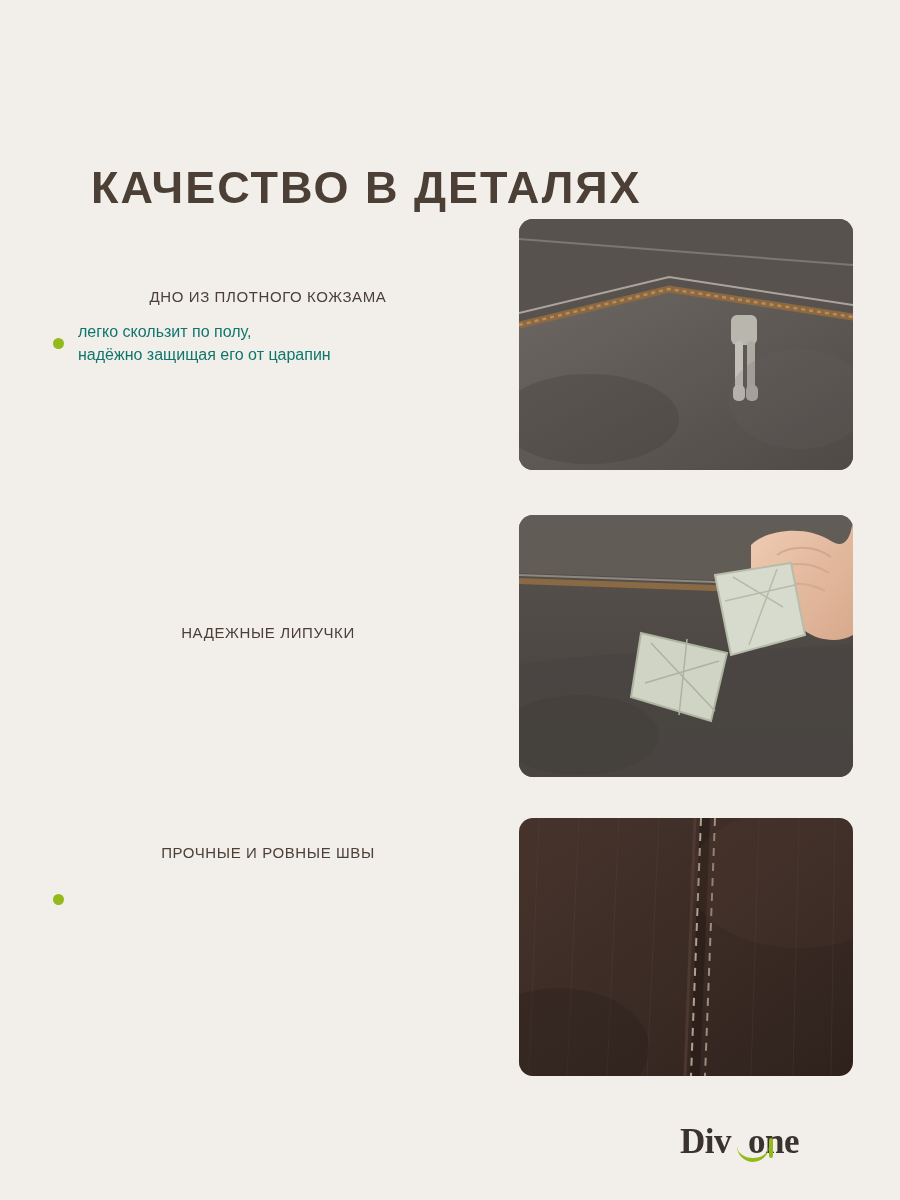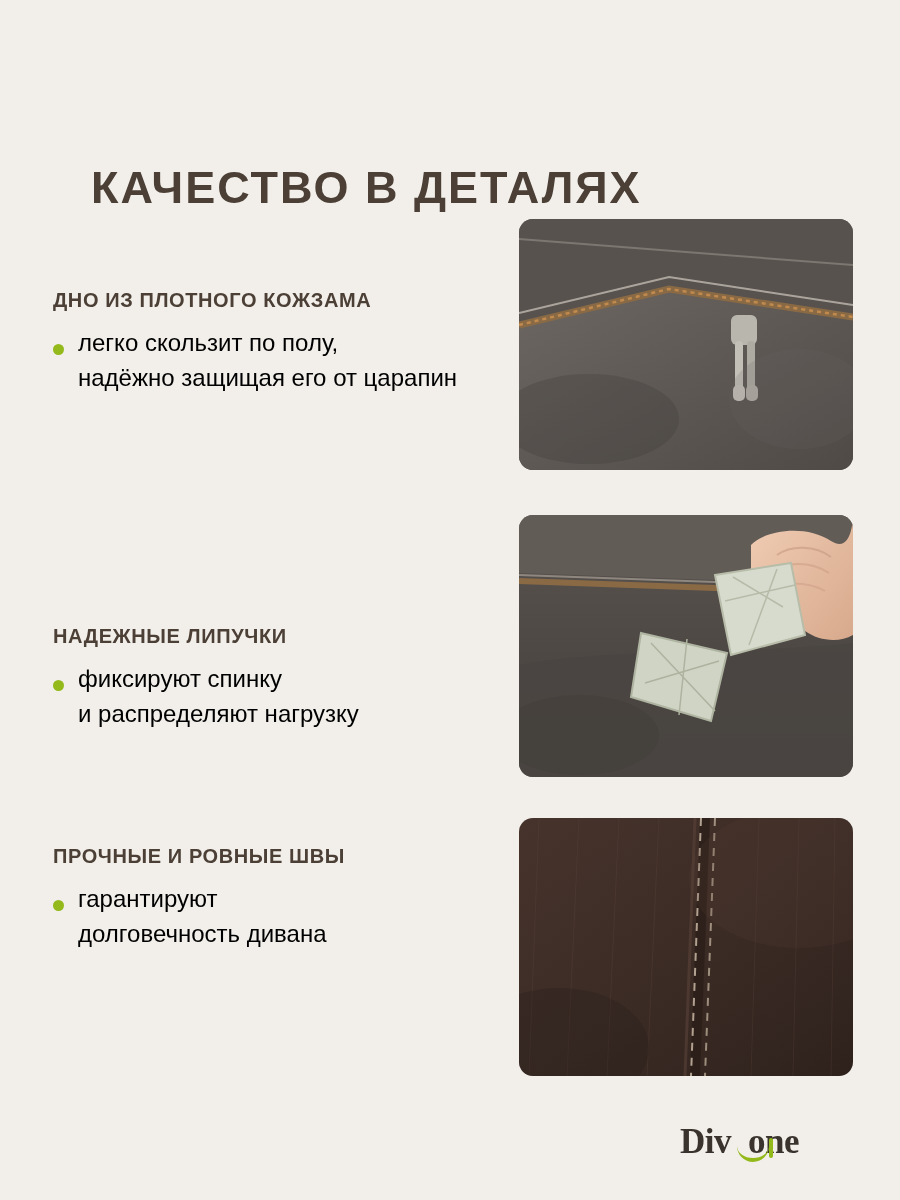--- a/index.html
+++ b/index.html
@@ -33,44 +33,45 @@
     margin-left: 36px;
   }
 
   
   .feature {
     position: absolute;
     left: 53px;
     width: 430px;
   }
   .feature-heading {
-    font-size: 20px;
-    font-weight: bold;
+    font-size: 15px;
+    font-weight: normal;
     letter-spacing: 0.6px;
     color: #4b3f36;
     text-transform: uppercase;
     margin: 0 0 14px 0;
     line-height: 1.2;
+    text-align: center;
   }
   .bullet-row {
     display: flex;
     align-items: flex-start;
   }
   .bullet-dot {
     width: 11px;
     height: 11px;
     border-radius: 50%;
     background: #93b91b;
     flex: 0 0 auto;
     margin-top: 18px;
     margin-right: 14px;
   }
   .bullet-text {
-    font-size: 24px;
-    color: #000000;
+    font-size: 16px;
+    color: #0f766e;
     line-height: 1.45;
     white-space: pre-line;
   }
 
   .feature-1 { top: 288px; }
   .feature-2 { top: 624px; }
   .feature-3 { top: 844px; }
 
   
   .photo {
@@ -139,33 +140,26 @@
     <div class="feature-heading">ДНО ИЗ ПЛОТНОГО КОЖЗАМА</div>
     <div class="bullet-row">
       <span class="bullet-dot"></span>
       <span class="bullet-text">легко скользит по полу,
 надёжно защищая его от царапин</span>
     </div>
   </div>
 
   <div class="feature feature-2">
     <div class="feature-heading">НАДЕЖНЫЕ ЛИПУЧКИ</div>
-    <div class="bullet-row">
-      <span class="bullet-dot"></span>
-      <span class="bullet-text">фиксируют спинку
-и распределяют нагрузку</span>
-    </div>
   </div>
 
   <div class="feature feature-3">
     <div class="feature-heading">ПРОЧНЫЕ И РОВНЫЕ ШВЫ</div>
     <div class="bullet-row">
       <span class="bullet-dot"></span>
-      <span class="bullet-text">гарантируют
-долговечность дивана</span>
     </div>
   </div>
 
   <div class="photo photo-1">
     <svg viewBox="0 0 334 251" preserveAspectRatio="none">
       <defs>
         <linearGradient id="g1a" x1="0" y1="0" x2="0" y2="1">
           <stop offset="0%" stop-color="#585350"></stop>
           <stop offset="100%" stop-color="#46413e"></stop>
         </linearGradient>

